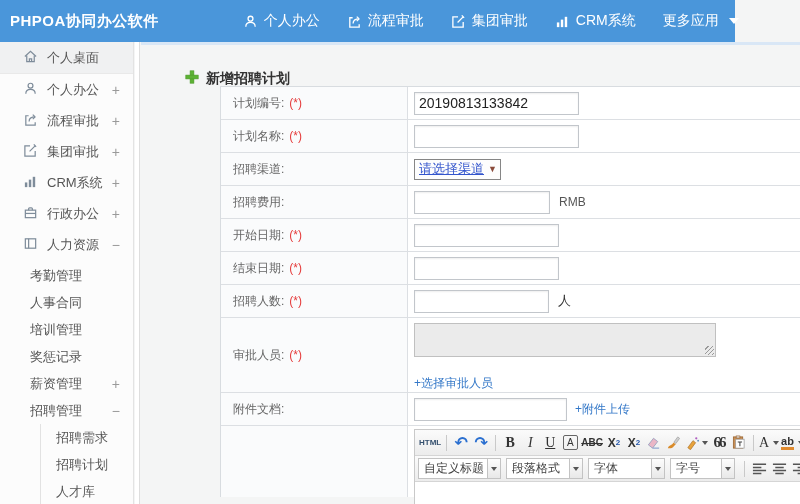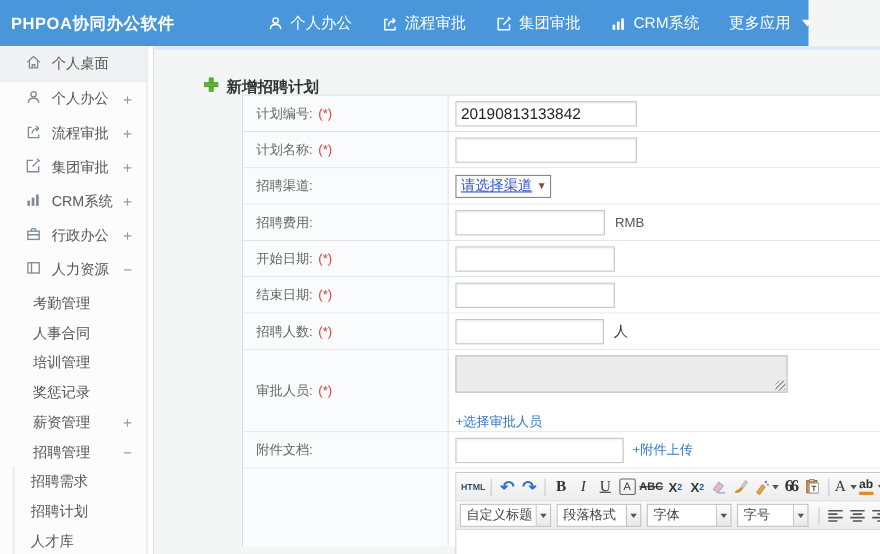--- a/index.html
+++ b/index.html
@@ -25,21 +25,21 @@
     background:#fcfcfc; border-right:1px solid #e3e3e3; font-size:13px; color:#555; }
   .scroll-strip { position:absolute; top:42px; left:135px; width:5px; bottom:0;
     background:#fff; border-right:1px solid #dedede; }
   .side-item { height:31px; display:flex; align-items:center; padding-left:23px;
     position:relative; cursor:pointer; }
   .side-item.active { background:#f0f1f2; height:32px; border-bottom:1px solid #e9e9e9; }
   .side-item svg { margin-right:9px; flex-shrink:0; }
   .expand { position:absolute; right:13px; color:#9a9a9a; font-size:14px; font-weight:400; }
   .sub-l2 { padding-top:2px; }
   .sub-l2 .side-item { height:27px; padding-left:30px; }
-  .sub-l3 { margin-left:12px; border-left:1px solid #e2e2e2;text-align:right; }
+  .sub-l3 { margin-left:40px; border-left:1px solid #e2e2e2;text-align:right; }
   .sub-l3 .side-item { height:27px; padding-left:15px; }
 
   
   .main { position:absolute; top:42px; left:141px; right:0; bottom:0;
     background:#f4f5f5; overflow:hidden; }
   .blue-strip { position:absolute; top:0; left:0; right:0; height:3px; background:#d9e7f6; }
   .page-title { position:absolute; left:44px; top:12px; display:flex; align-items:flex-end; gap:7px;margin-top:16px; }
   .title-text { font-size:14px; font-weight:bold; color:#333; }
 
   

